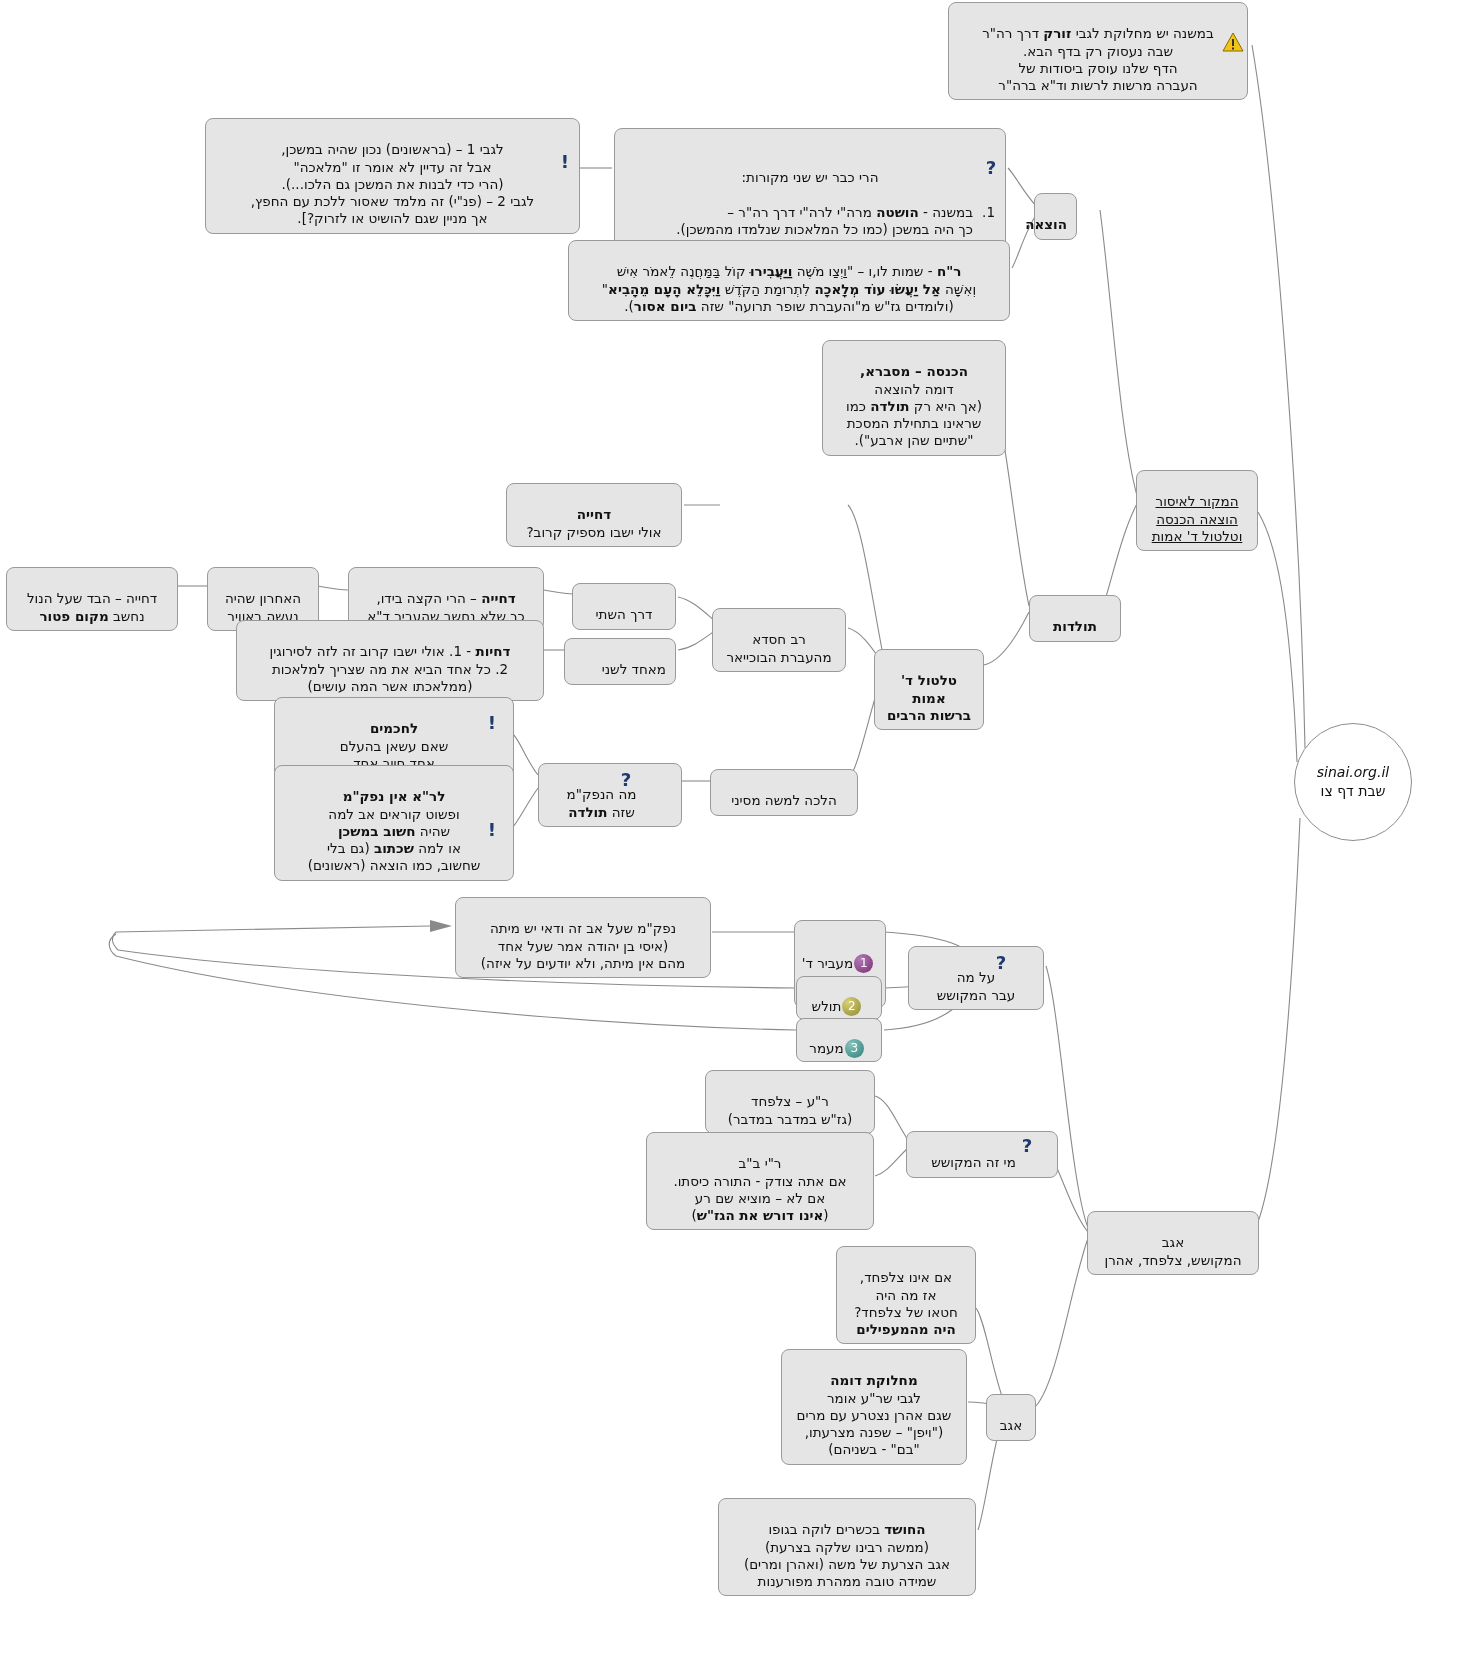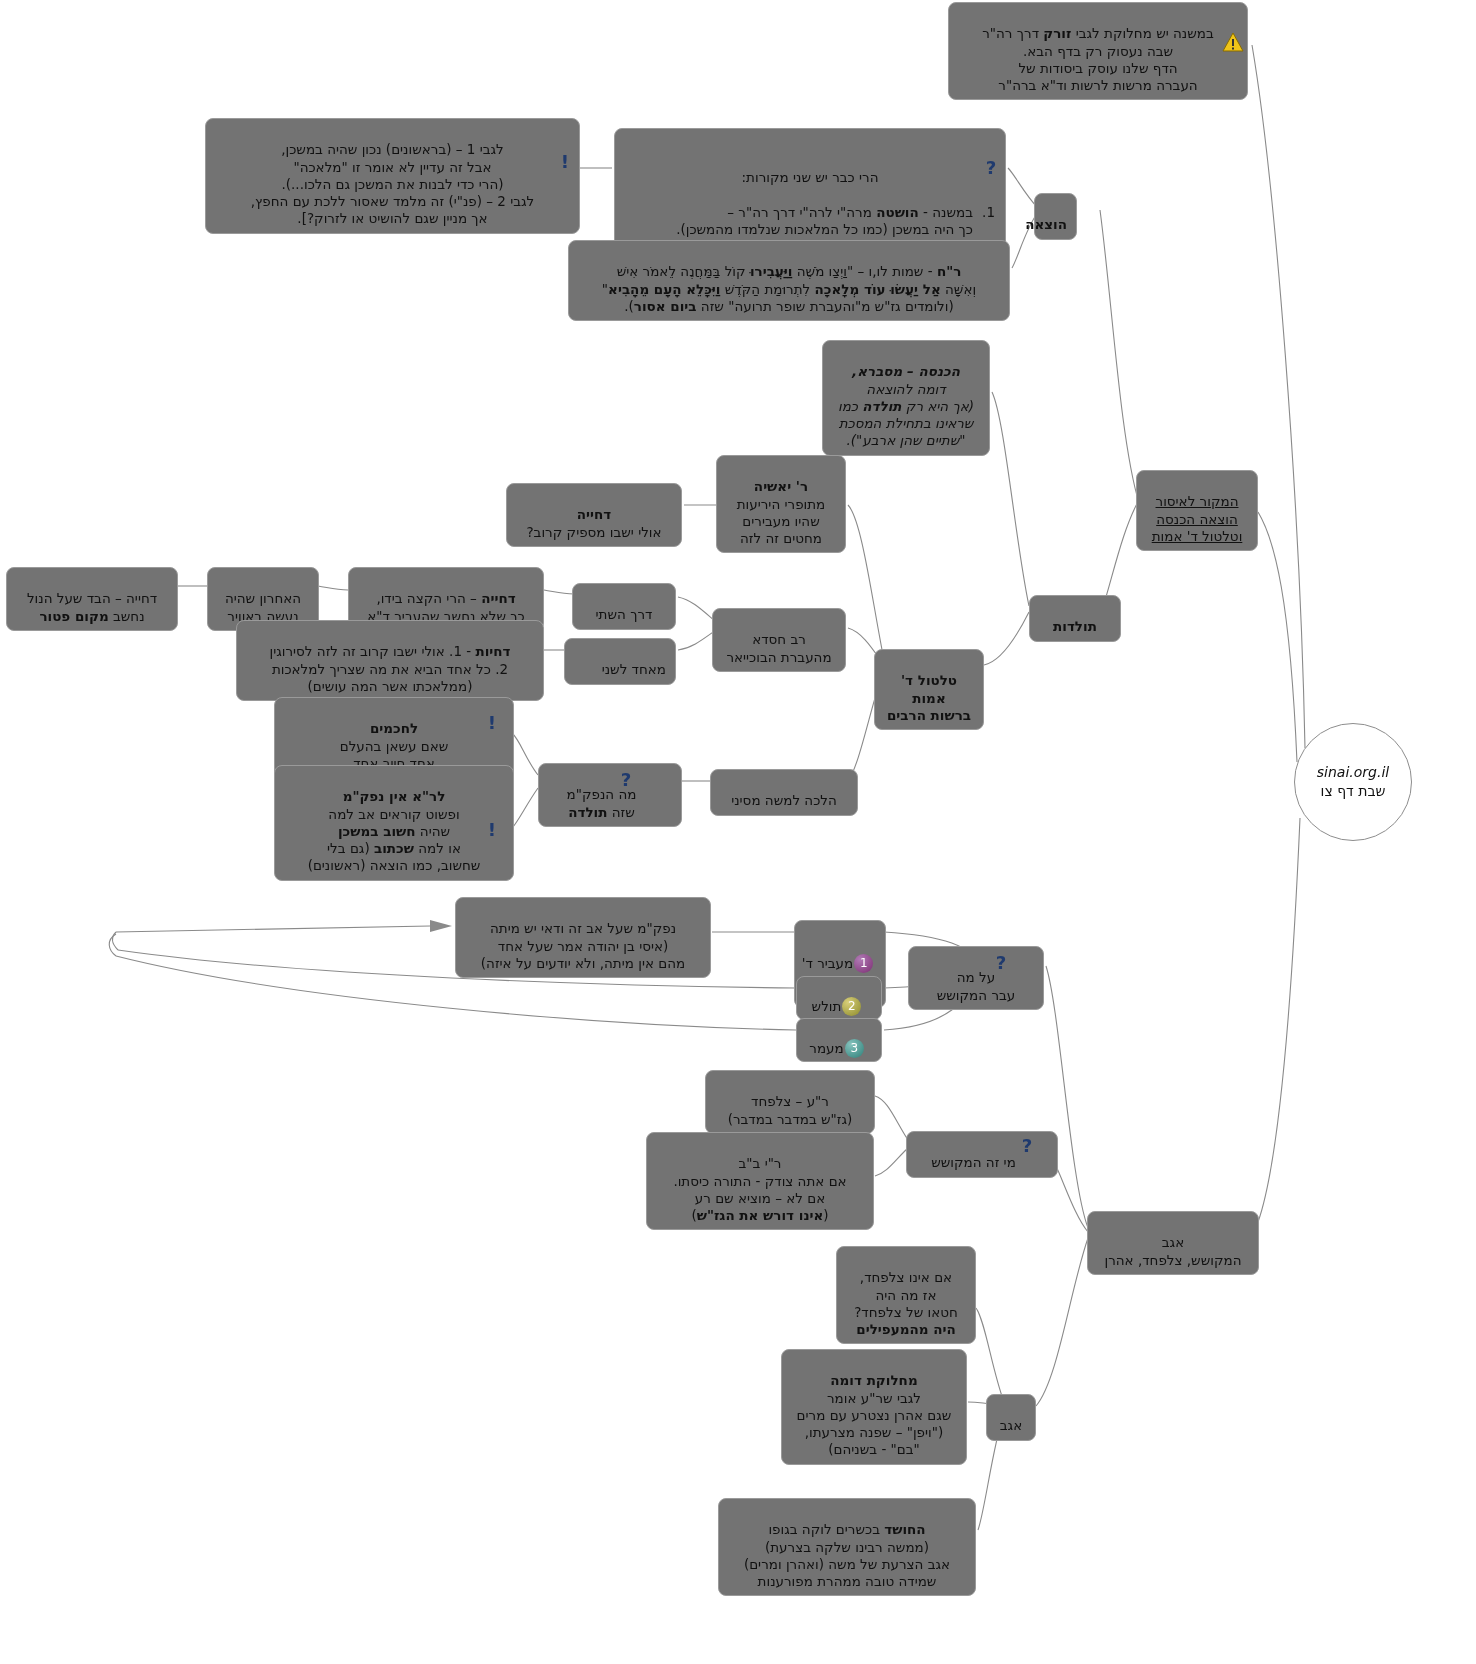--- a/index.html
+++ b/index.html
@@ -25,21 +25,21 @@
     top: 0;
     width: 1476px;
     height: 1664px;
     pointer-events: none;
   }
   .node {
     position: absolute;
     box-sizing: border-box;
     border: 1px solid #9a9a9a;
     border-radius: 8px;
-    background: #737373;
+    background: #e5e5e5;
     padding: 5px 9px;
     font-size: 13.5px;
     line-height: 1.28;
     text-align: center;
     direction: rtl;
     white-space: pre-line;
     color: #111;
   }
   .node.b { font-weight: bold; }
   .root {
@@ -250,39 +250,33 @@
   <svg class="icon-ex" style="left:556px; top:152px;" viewBox="0 0 18 22">
     <text x="9" y="18" text-anchor="middle" font-size="20" font-weight="bold" fill="#1f3a6e" font-family="DejaVu Sans, sans-serif">!</text>
   </svg>
 
   <div class="node" style="left:568px; top:240px; width:442px;">
     <span><b>ר"ח</b> - שמות לו,ו – "וַיְצַו מֹשֶׁה <b>וַיַּעֲבִירוּ</b>  קוֹל בַּמַּחֲנֶה לֵאמֹר אִישׁ
 וְאִשָּׁה <b>אַל יַעֲשׂוּ עוֹד מְלָאכָה</b>  לִתְרוּמַת הַקֹּדֶשׁ <b>וַיִּכָּלֵא הָעָם מֵהָבִיא</b>"
 (ולומדים גז"ש מ"והעברת שופר תרועה" שזה <b>ביום אסור</b>).</span>
   </div>
 
-  <div class="node" style="left:822px; top:340px; width:168px;font-style:italic;">
+  <div class="node" style="left:822px; top:340px; width:184px;">
     <span><b>הכנסה – מסברא,</b>
 דומה להוצאה
 (אך היא רק <b>תולדה</b> כמו
 שראינו בתחילת המסכת
 "שתיים שהן ארבע").</span>
   </div>
 
   <div class="node b" style="left:874px; top:649px; width:110px;">
     <span><b>טלטול</b> ד' אמות
 ברשות הרבים</span>
   </div>
 
-  <div class="node" style="left:716px; top:455px; width:130px;">
-    <span><b>ר' יאשיה</b>
-מתופרי היריעות
-שהיו מעבירים
-מחטים זה לזה</span>
-  </div>
 
   <div class="node" style="left:506px; top:483px; width:176px;">
     <span><b>דחייה</b>
 אולי ישבו מספיק קרוב?</span>
   </div>
 
   <div class="node" style="left:712px; top:608px; width:134px;">
     <span>רב חסדא
 מהעברת הבוכייאר</span>
   </div>

